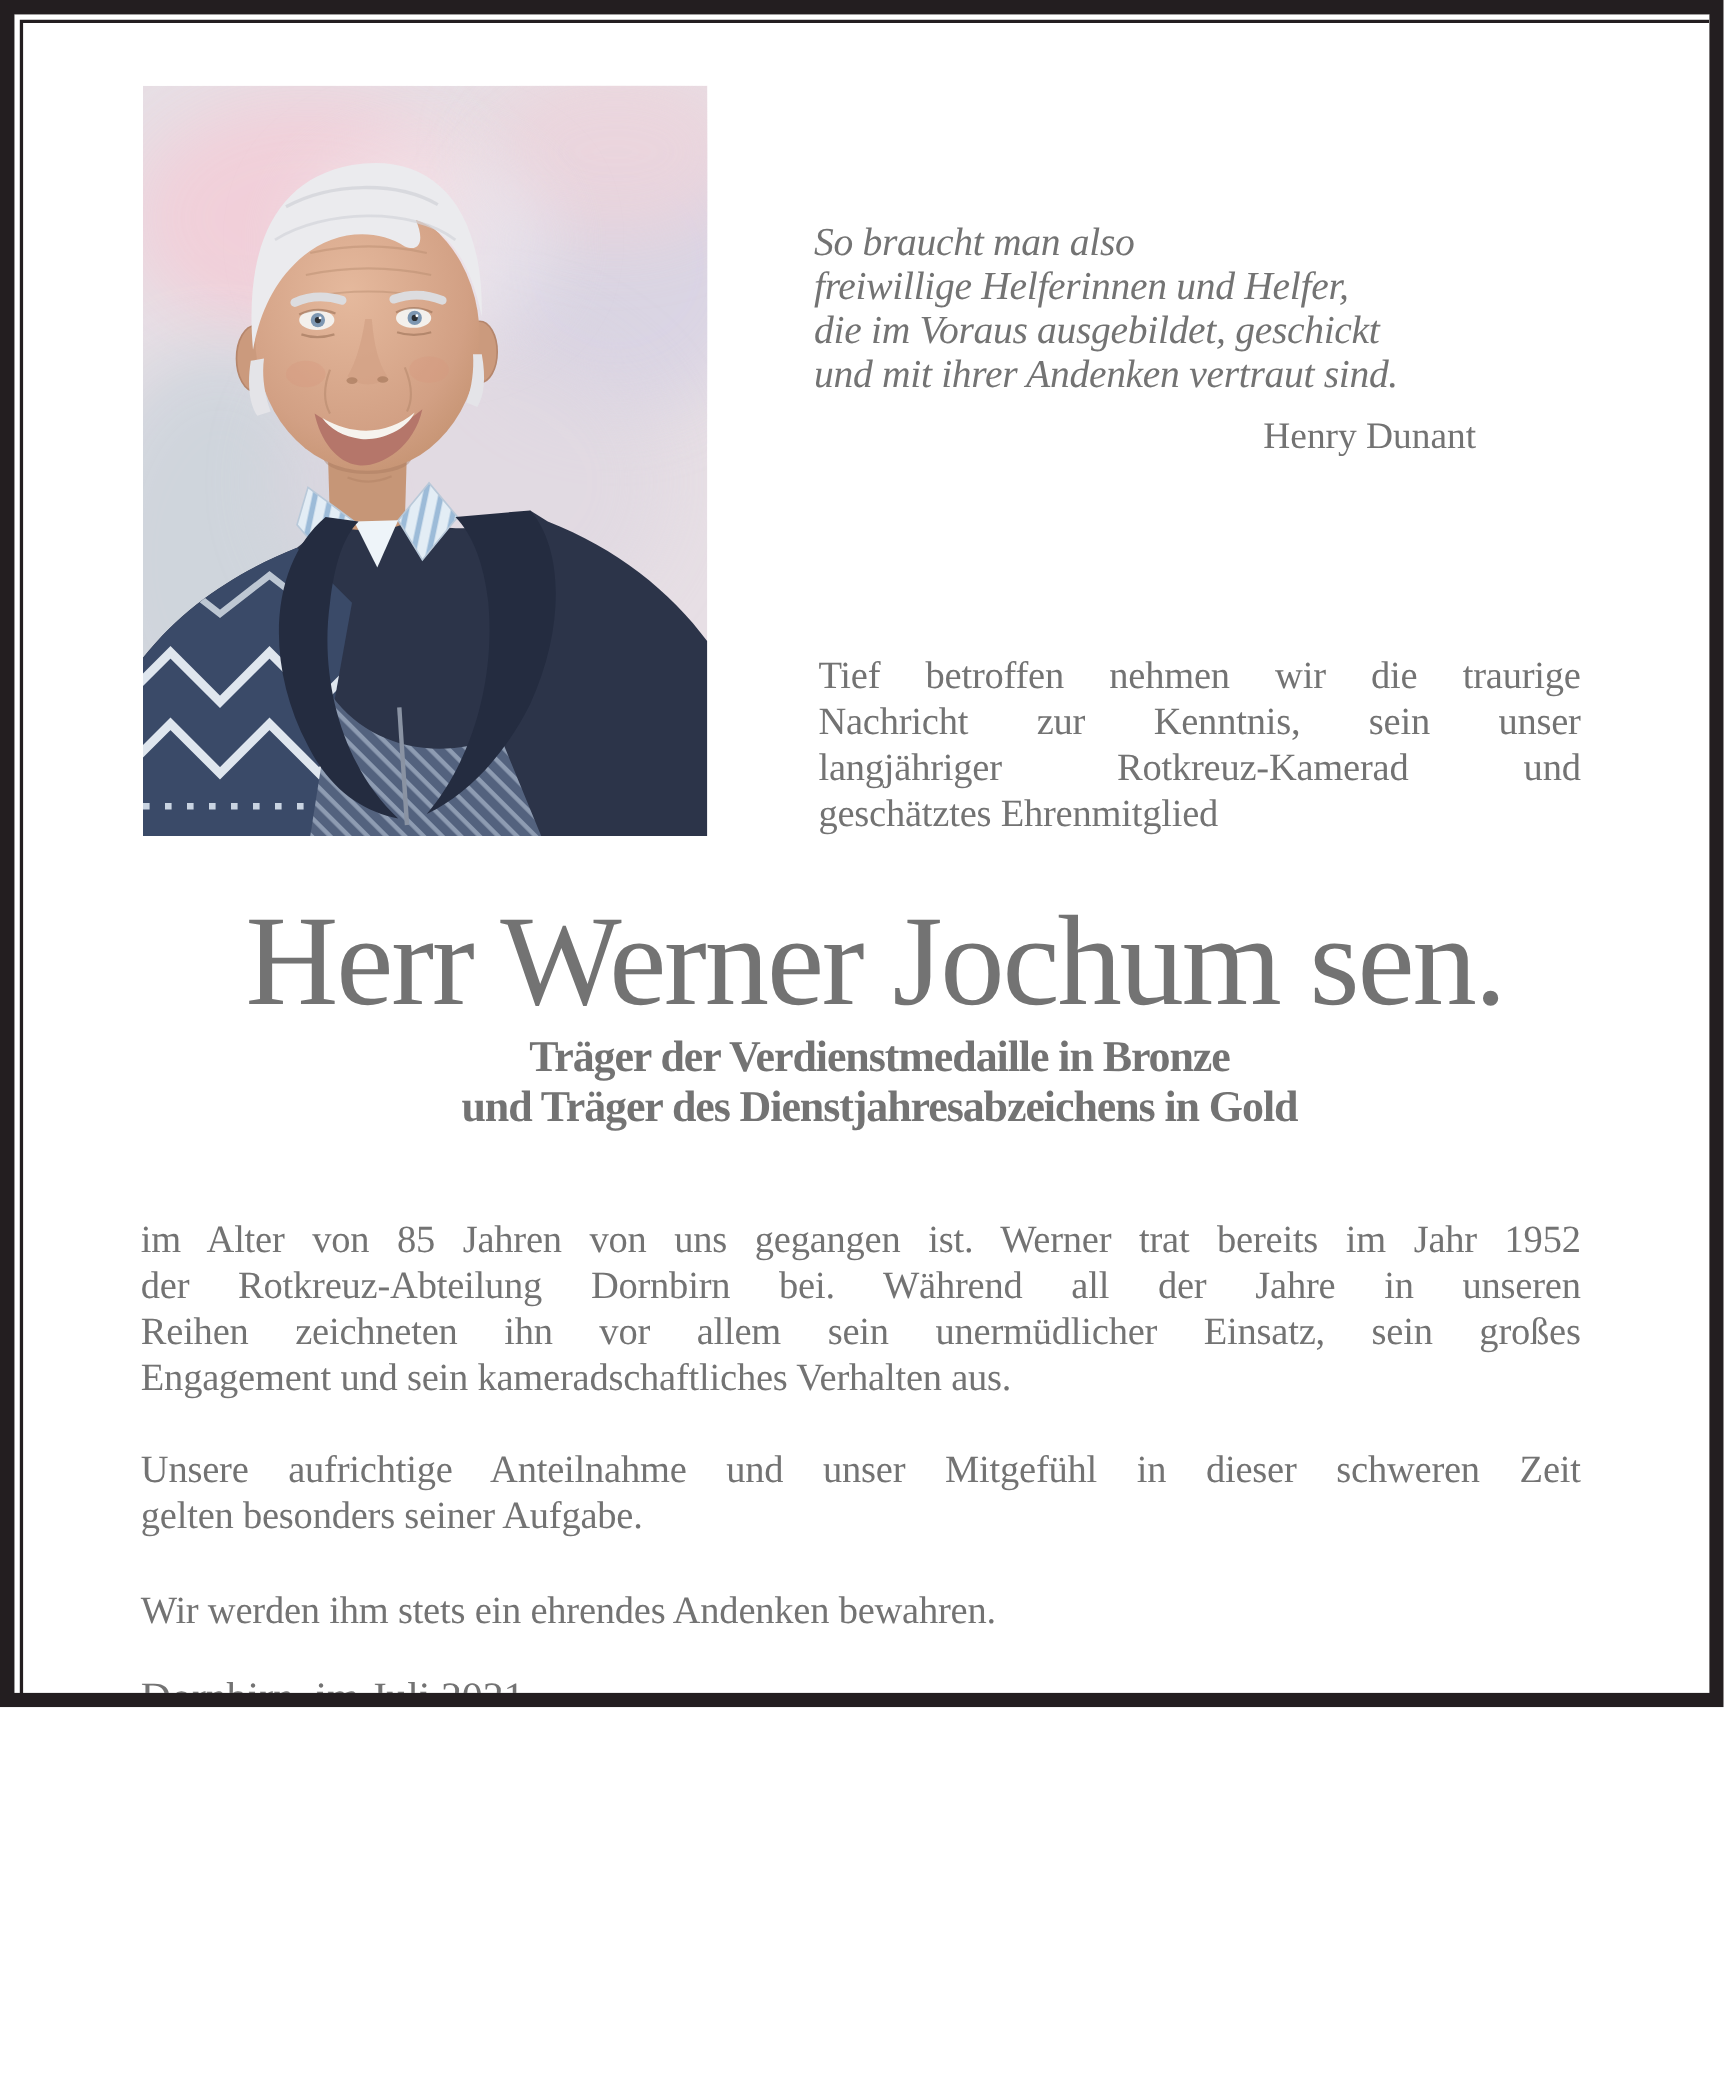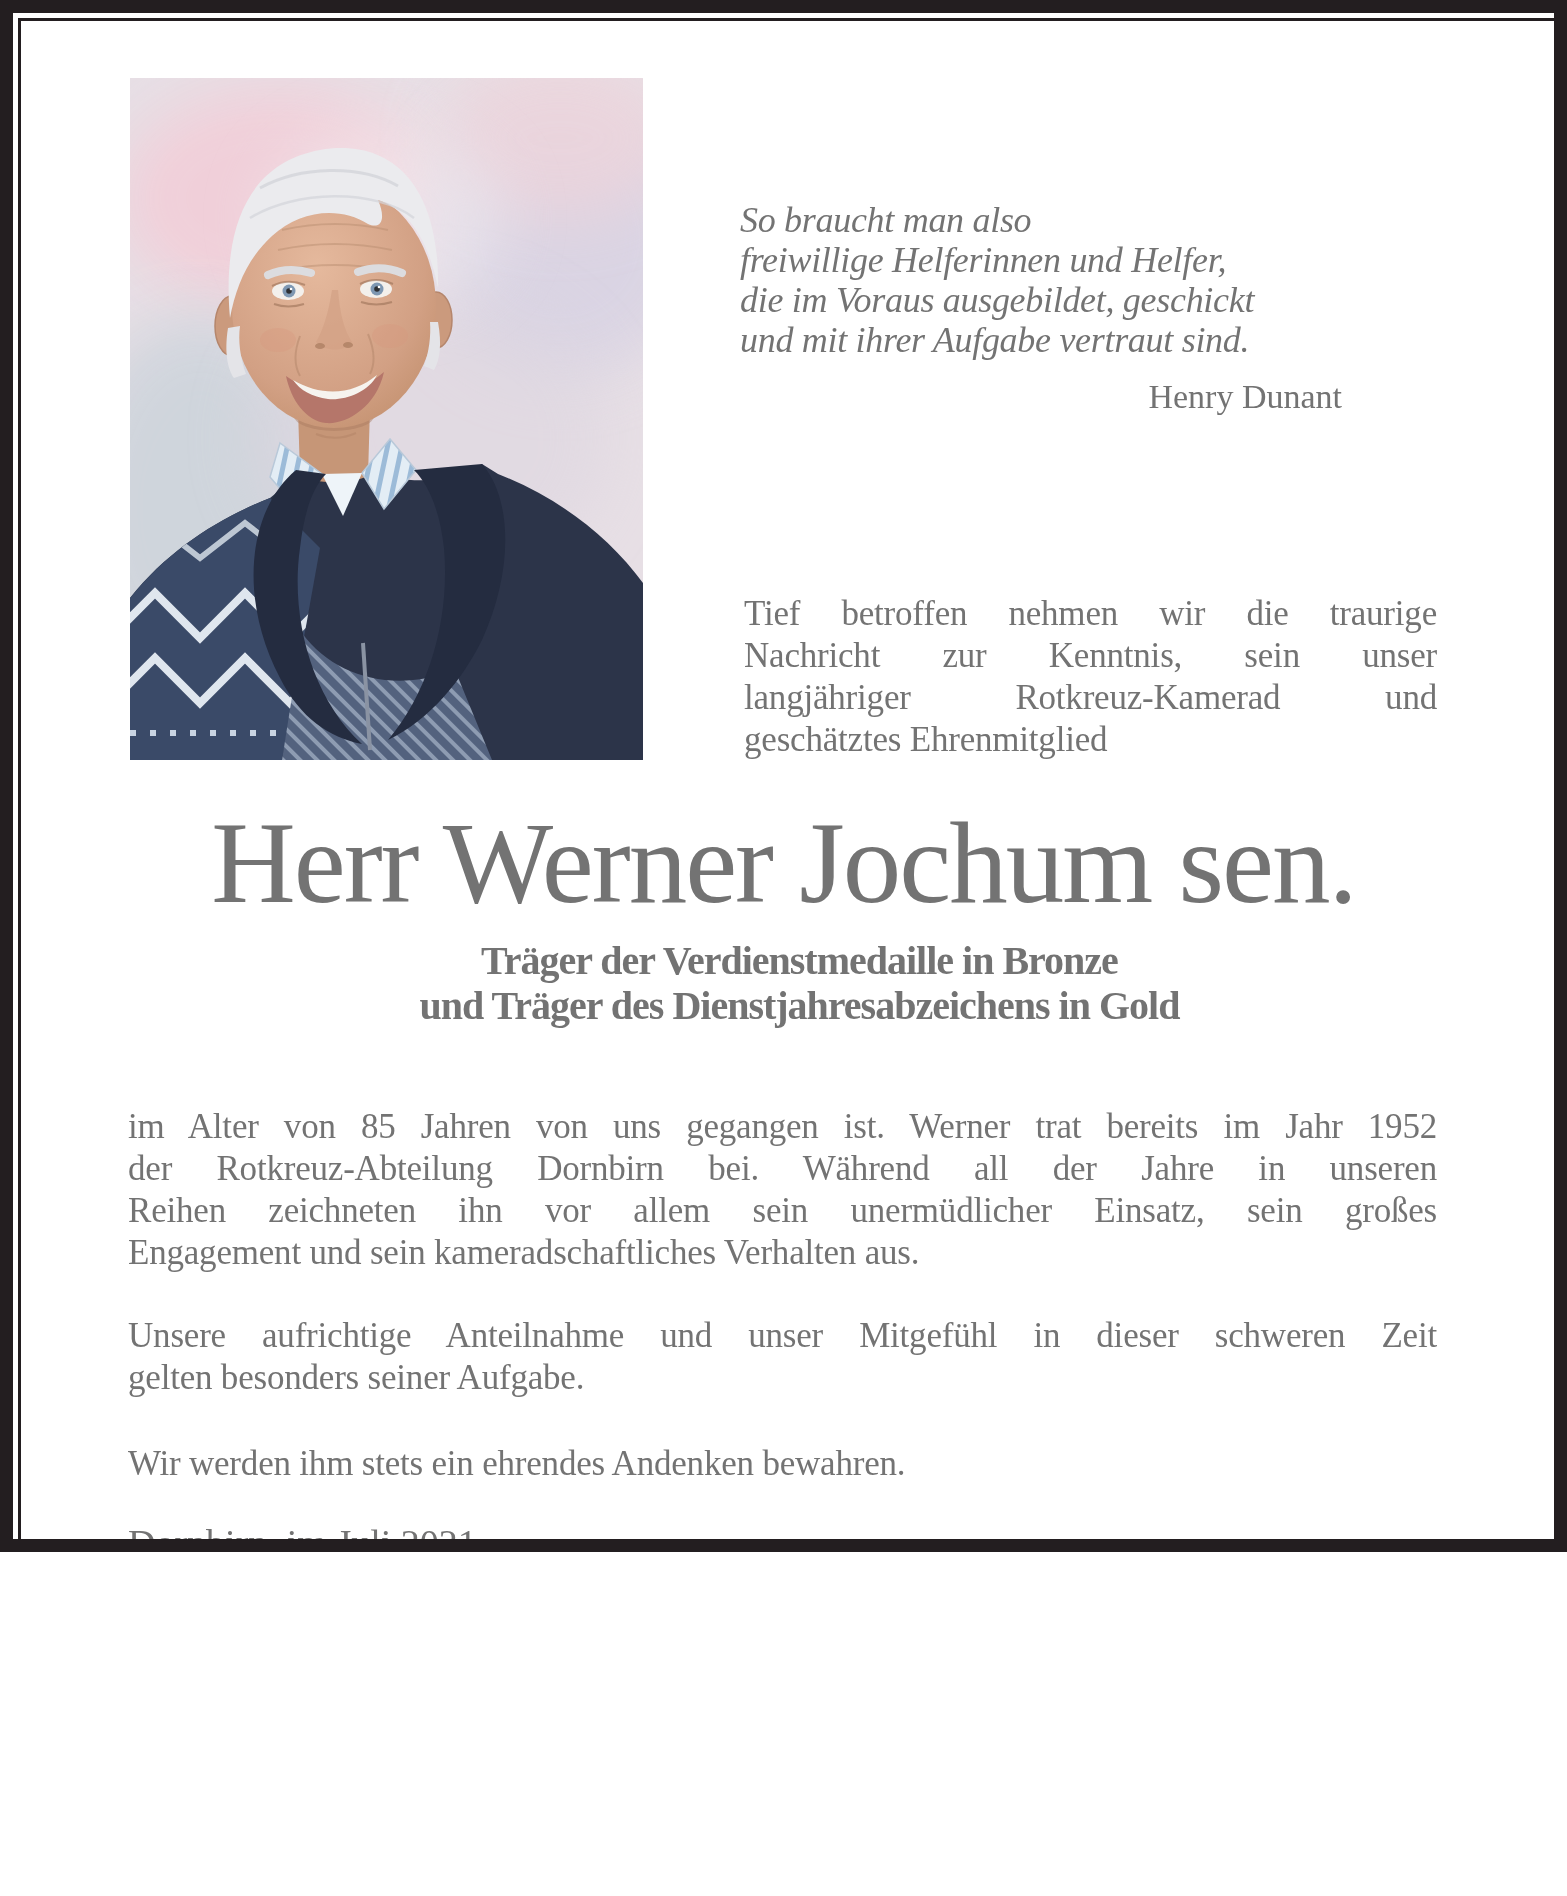--- a/index.html
+++ b/index.html
@@ -33,21 +33,21 @@
     text-align: right; white-space: nowrap;
   }
   .intro {
     position: absolute; left: 731px; top: 580px; width: 693px;
     font-size: 35px; line-height: 42px; letter-spacing: -0.2px;
   }
   .jl { text-align: justify; text-align-last: justify; }
   .pl { text-align: left; }
   .name {
     position: absolute; left: 0; top: 785px; width: 100%;
-    margin: 0; font-weight: normal;
+    margin: 12px; font-weight: normal;
     font-size: 117px; line-height: 130px; letter-spacing: -2px;
     text-align: center; white-space: nowrap;
   }
   .honors {
     position: absolute; left: 16px; top: 925px; width: 100%;
     font-weight: bold; font-size: 40px; line-height: 45px;
     letter-spacing: -1px; text-align: center;
   }
   .honors div { white-space: nowrap; }
   .bodypar {
@@ -179,21 +179,21 @@
 
     <path d="M 156 298 C 190 322 224 320 254 294 C 246 330 215 347 196 345 C 176 343 161 322 156 298 Z" fill="#b5766a"></path>
     <path d="M 163 302 C 192 319 223 317 247 297 C 239 314 214 323 198 321 C 182 319 170 312 163 302 Z" fill="#f6f3ee"></path>
     <path d="M 186 356 Q 206 364 226 355" fill="none" stroke="#a87a5e" stroke-width="2" opacity="0.35"></path>
   </svg>
 
   <div class="quote">
     <div class="quote-line">So braucht man also</div>
     <div class="quote-line">freiwillige Helferinnen und Helfer,</div>
     <div class="quote-line">die im Voraus ausgebildet, geschickt</div>
-    <div class="quote-line">und mit ihrer Aufgabe vertraut sind.</div>
+    <div class="quote-line">und mit ihrer Andenken vertraut sind.</div>
     <div class="quote-attribution">Henry Dunant</div>
   </div>
 
   <div class="intro">
     <div class="jl">Tief betroffen nehmen wir die traurige</div>
     <div class="jl">Nachricht zur Kenntnis, sein unser</div>
     <div class="jl">langjähriger Rotkreuz-Kamerad und</div>
     <div class="pl">geschätztes Ehrenmitglied</div>
   </div>
 

